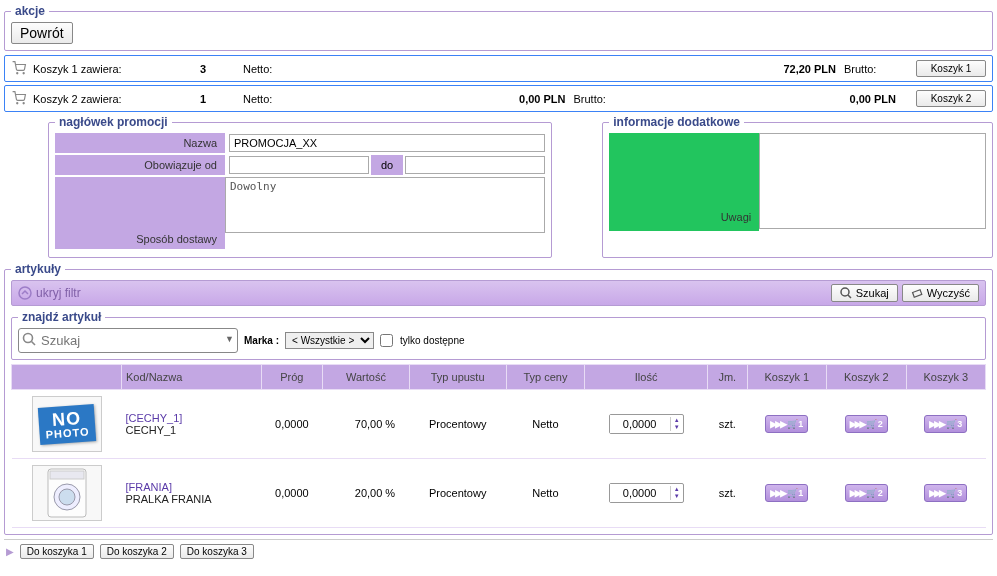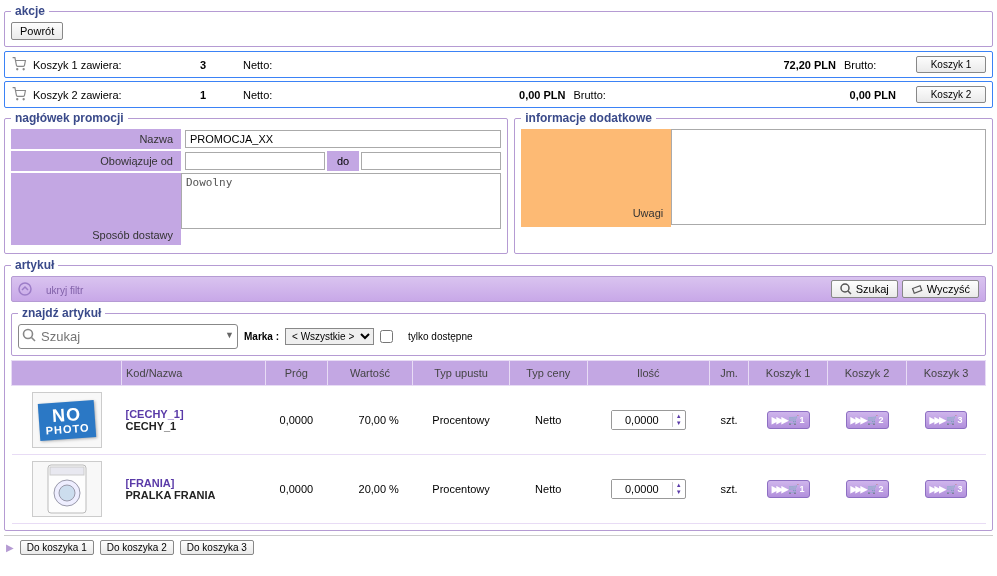--- a/index.html
+++ b/index.html
@@ -1,59 +1,59 @@
 <!DOCTYPE html>
 <html><head>
 <meta charset="utf-8">
 <style>
   * { box-sizing: border-box; margin: 0; padding: 0; }
   body { font-family: Verdana, Arial, sans-serif; font-size: 11px; background: #fff; padding: 4px; width: 997px; }
   fieldset { border: 1px solid #b59bd3; border-radius: 2px; padding: 4px 6px 6px 6px; margin-bottom: 4px; }
   legend { color: #3a4a8a; font-weight: bold; font-size: 12px; padding: 0 4px; }
-  .btn { background: linear-gradient(#fdfdfd,#eaeaea); border: 1px solid #888; border-radius: 2px; padding: 2px 8px; font-size: 11px; cursor: pointer; }
+  .btn { background: linear-gradient(#fdfdfd,#eaeaea); border: 1px solid #888; border-radius: 2px; padding: 2px 8px; font-size: 14px; cursor: pointer; }
   .btn-small { padding: 1px 6px; font-size: 10px; }
   .cart-row { display: flex; align-items: center; border: 1px solid #3b82f6; border-radius: 2px; padding: 4px 6px; margin-bottom: 3px; background: #fff; }
   .cart-icon { margin-right: 6px; color: #888; }
   .cart-row .lbl { width: 130px; }
   .cart-row .qty { width: 80px; text-align:center; font-weight:bold;}
   .cart-row .field-lbl { width: 60px; }
   .cart-row .amount { flex:1; text-align:right; font-weight:bold; padding-right:8px;}
   .cart-row .btn { margin-left: 12px; width:70px; font-size:10px; }
   .row2 { display:flex; gap:6px; }
-  .row2 > fieldset { flex:1; }
+  .row2 > fieldset { flex:1;margin-left:44px; }
   .form-row { display:flex; align-items:center; margin-bottom:2px; }
   .lbl-cell { background:#c3a7e3; text-align:right; padding:4px 8px; font-size:11px; width:170px; color:#333; }
   .val-cell { flex:1; padding-left:4px; }
   .val-cell input[type=text] { width:100%; border:1px solid #aaa; padding:2px 4px; font-size:11px; }
   .date-row .val-cell { display:flex; align-items:center; gap:0; }
   .date-row input { width:140px !important; border:1px solid #aaa; padding:2px 4px; font-size:11px;}
   .do-lbl { background:#c3a7e3; padding:4px 10px; margin:0 2px; }
   .textarea-cell { flex:1; }
   .textarea-cell textarea { width:100%; height:56px; border:1px solid #aaa; resize:none; font-size:11px; padding:2px 4px; color:#555;}
   .info-row { display:flex; align-items:stretch; }
-  .info-lbl { background:#fdba74; width:150px; display:flex; align-items:flex-end; justify-content:flex-end; padding:4px 8px 8px 4px; color:#333;}
+  .info-lbl { background:#22c55e; width:150px; display:flex; align-items:flex-end; justify-content:flex-end; padding:4px 8px 8px 4px; color:#333;}
   .info-text { flex:1; }
   .info-text textarea { width:100%; height:96px; border:1px solid #aaa; resize:none; overflow-y:scroll; font-size:11px;}
   .filter-bar { background: linear-gradient(#d9c3ef,#c8a8e8); border:1px solid #b59bd3; border-radius:2px; padding:3px 6px; display:flex; align-items:center; margin-bottom:4px;}
-  .filter-bar .hide { color:#8060a8; font-size:10px; flex:1; display:flex; align-items:flex-end; gap:14px;}
+  .filter-bar .hide { color:#8060a8; font-size:12px; flex:1; display:flex; align-items:flex-start; gap:4px;}
   .filter-bar .filter-btn { background: linear-gradient(#fdfdfd,#eaeaea); border:1px solid #888; border-radius:2px; padding:2px 8px; font-size:11px; cursor:pointer; display:flex; align-items:center; gap:4px; margin-left:4px;}
   .search-row { display:flex; align-items:center; gap:6px; }
   .search-box { position:relative; }
   .search-box input { width:220px; padding:4px 22px 4px 22px; border:1px solid #888; border-radius:3px; font-size:13px; color:#aaa;}
   .search-box .ic-left { position:absolute; left:4px; top:4px; color:#888;}
   .search-box .ic-right { position:absolute; right:4px; top:6px; font-size:9px; color:#666;}
   .marka-lbl { font-weight:bold; font-size:10px;}
   select { border:1px solid #888; font-size:10px; padding:1px 2px;}
-  .chk-lbl { font-size:10px; display:flex; align-items:center; gap:15px;}
+  .chk-lbl { font-size:10px; display:flex; align-items:center; gap:7px;}
   table.prod { width:100%; border-collapse:collapse; margin-top:4px;}
   table.prod thead th { background:#c3a7e3; color:#444; font-weight:normal; font-size:11px; padding:6px 4px; text-align:center; border:1px solid #e8dcf5;}
   table.prod tbody td { padding:6px 4px; text-align:center; font-size:11px; border-bottom:1px solid #e8dcf5; background:#fff; vertical-align:middle;}
   table.prod tbody tr td:first-child { width:110px;}
   .thumb { width:70px; height:56px; border:1px solid #ccc; display:flex; align-items:center; justify-content:center; margin:0 auto; background:#f8f8f8; overflow:hidden;}
-  .codecell { text-align:left !important;font-weight:bold; }
+  .codecell { text-align:left !important; }
   .codecell .code { color:#5a3aa8;}
   .codecell .name { color:#222;}
   .qty-input { display:inline-flex; align-items:center; border:1px solid #999; border-radius:2px;}
   .qty-input input { width:60px; border:none; text-align:center; padding:3px 2px; font-size:11px;}
   .qty-input .sp { display:flex; flex-direction:column; border-left:1px solid #ccc;}
   .qty-input .sp span { font-size:6px; line-height:7px; padding:0 3px; color:#5a3aa8; cursor:pointer;}
   .cart-btn { background:linear-gradient(#cfb5ec,#b290dc); border:1px solid #8d6fc2; border-radius:3px; padding:3px 4px; cursor:pointer; display:inline-flex; align-items:center; gap:2px; color:#fff; font-size:9px; font-weight:bold;}
   .cart-btn .tri { letter-spacing:-2px;}
   .footer-bar { border-top:1px solid #ccc; padding:4px 2px; display:flex; align-items:center; gap:6px;}
   .footer-bar .arrow { color:#b59bd3; font-size:10px;}
@@ -125,21 +125,21 @@
   <fieldset>
     <legend>informacje dodatkowe</legend>
     <div class="info-row">
       <div class="info-lbl">Uwagi</div>
       <div class="info-text"><textarea style=""></textarea></div>
     </div>
   </fieldset>
 </div>
 
 <fieldset>
-  <legend>artykuł</legend>
+  <legend>artykuły</legend>
 
   <div class="filter-bar">
     <div class="hide">
       <svg width="14" height="14">
           <circle cx="7" cy="7" r="6" fill="none" stroke="#9d7dc8" stroke-width="1.5"></circle>
           <path d="M4 8 L7 5 L10 8" stroke="#9d7dc8" fill="none" stroke-width="1.5"></path>
         </svg>
       <span>ukryj filtr</span>
     </div>
     <div class="filter-btn">

